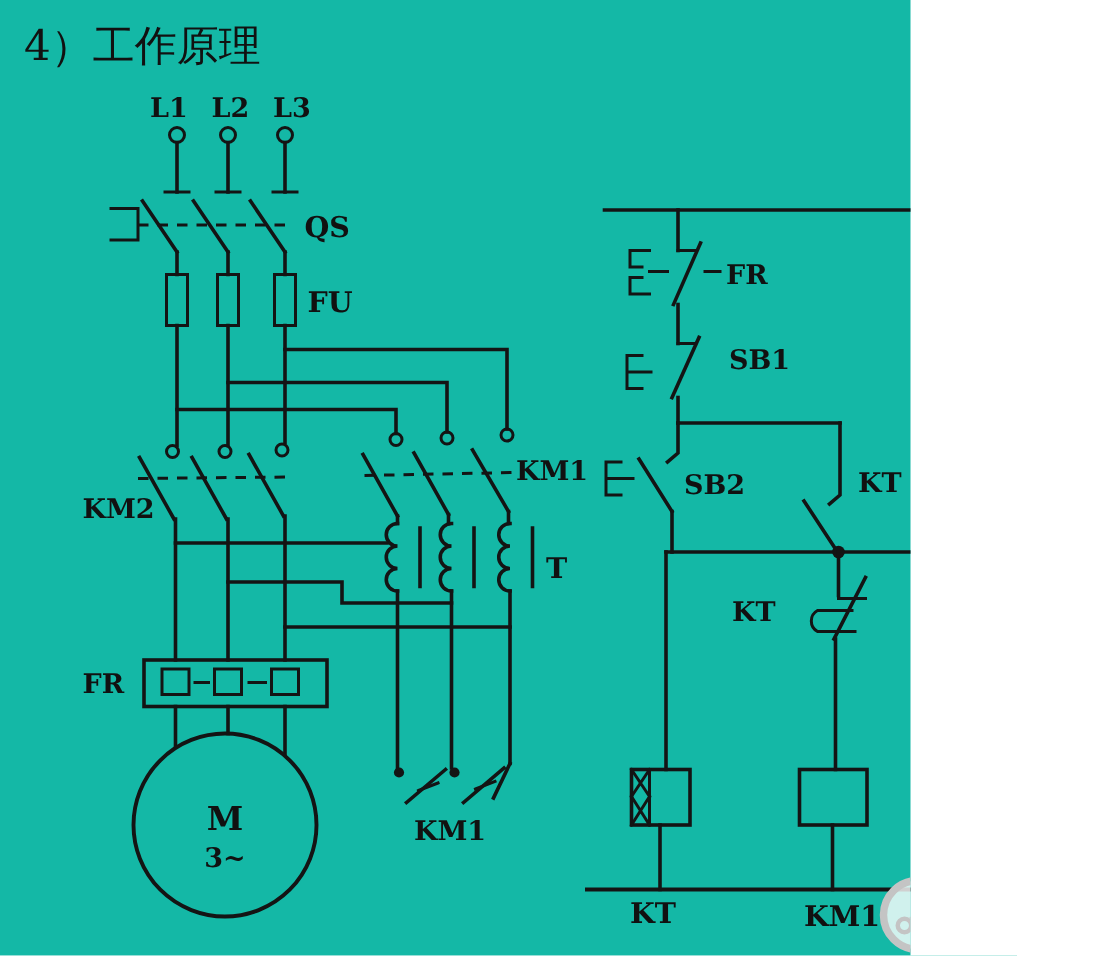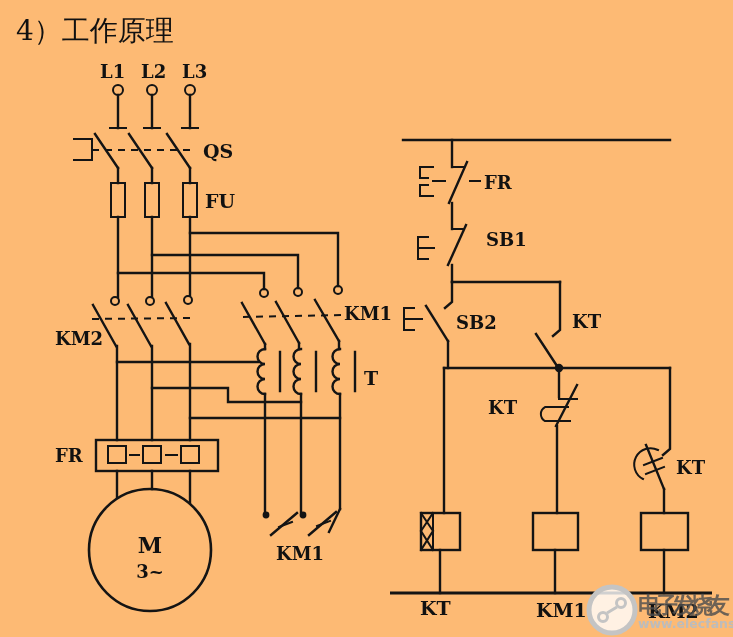--- a/index.html
+++ b/index.html
@@ -1,16 +1,16 @@
 <!DOCTYPE html>
 <html><head>
 <meta charset="utf-8">
 <style>
   html,body{margin:0;padding:0;background:#fff;}
-  .page{position:relative;width:733px;height:637px;background:#fdba74;overflow:hidden;
+  .page{position:relative;width:607px;height:637px;background:#14b8a6;overflow:hidden;
         font-family:"DejaVu Serif","Liberation Serif",serif;}
   svg{position:absolute;left:0;top:0;}
   .wire{stroke:#141414;stroke-width:2.4;fill:none;stroke-linecap:square;}
   .thin{stroke:#141414;stroke-width:2;fill:none;stroke-linecap:square;}
   .dash{stroke:#141414;stroke-width:2;fill:none;stroke-dasharray:7 6;}
   .lbl{fill:#111;font-family:"DejaVu Serif","Liberation Serif",serif;font-weight:bold;}
   .title{fill:#111;font-family:"DejaVu Serif","Liberation Serif",serif;font-size:28px;}
   .wm-brand{fill:#4f4f4f;opacity:.82;font-weight:bold;}
   .wm-url{fill:#bcbcbc;font-weight:bold;font-family:"DejaVu Sans","Liberation Sans",sans-serif;}
 </style>

